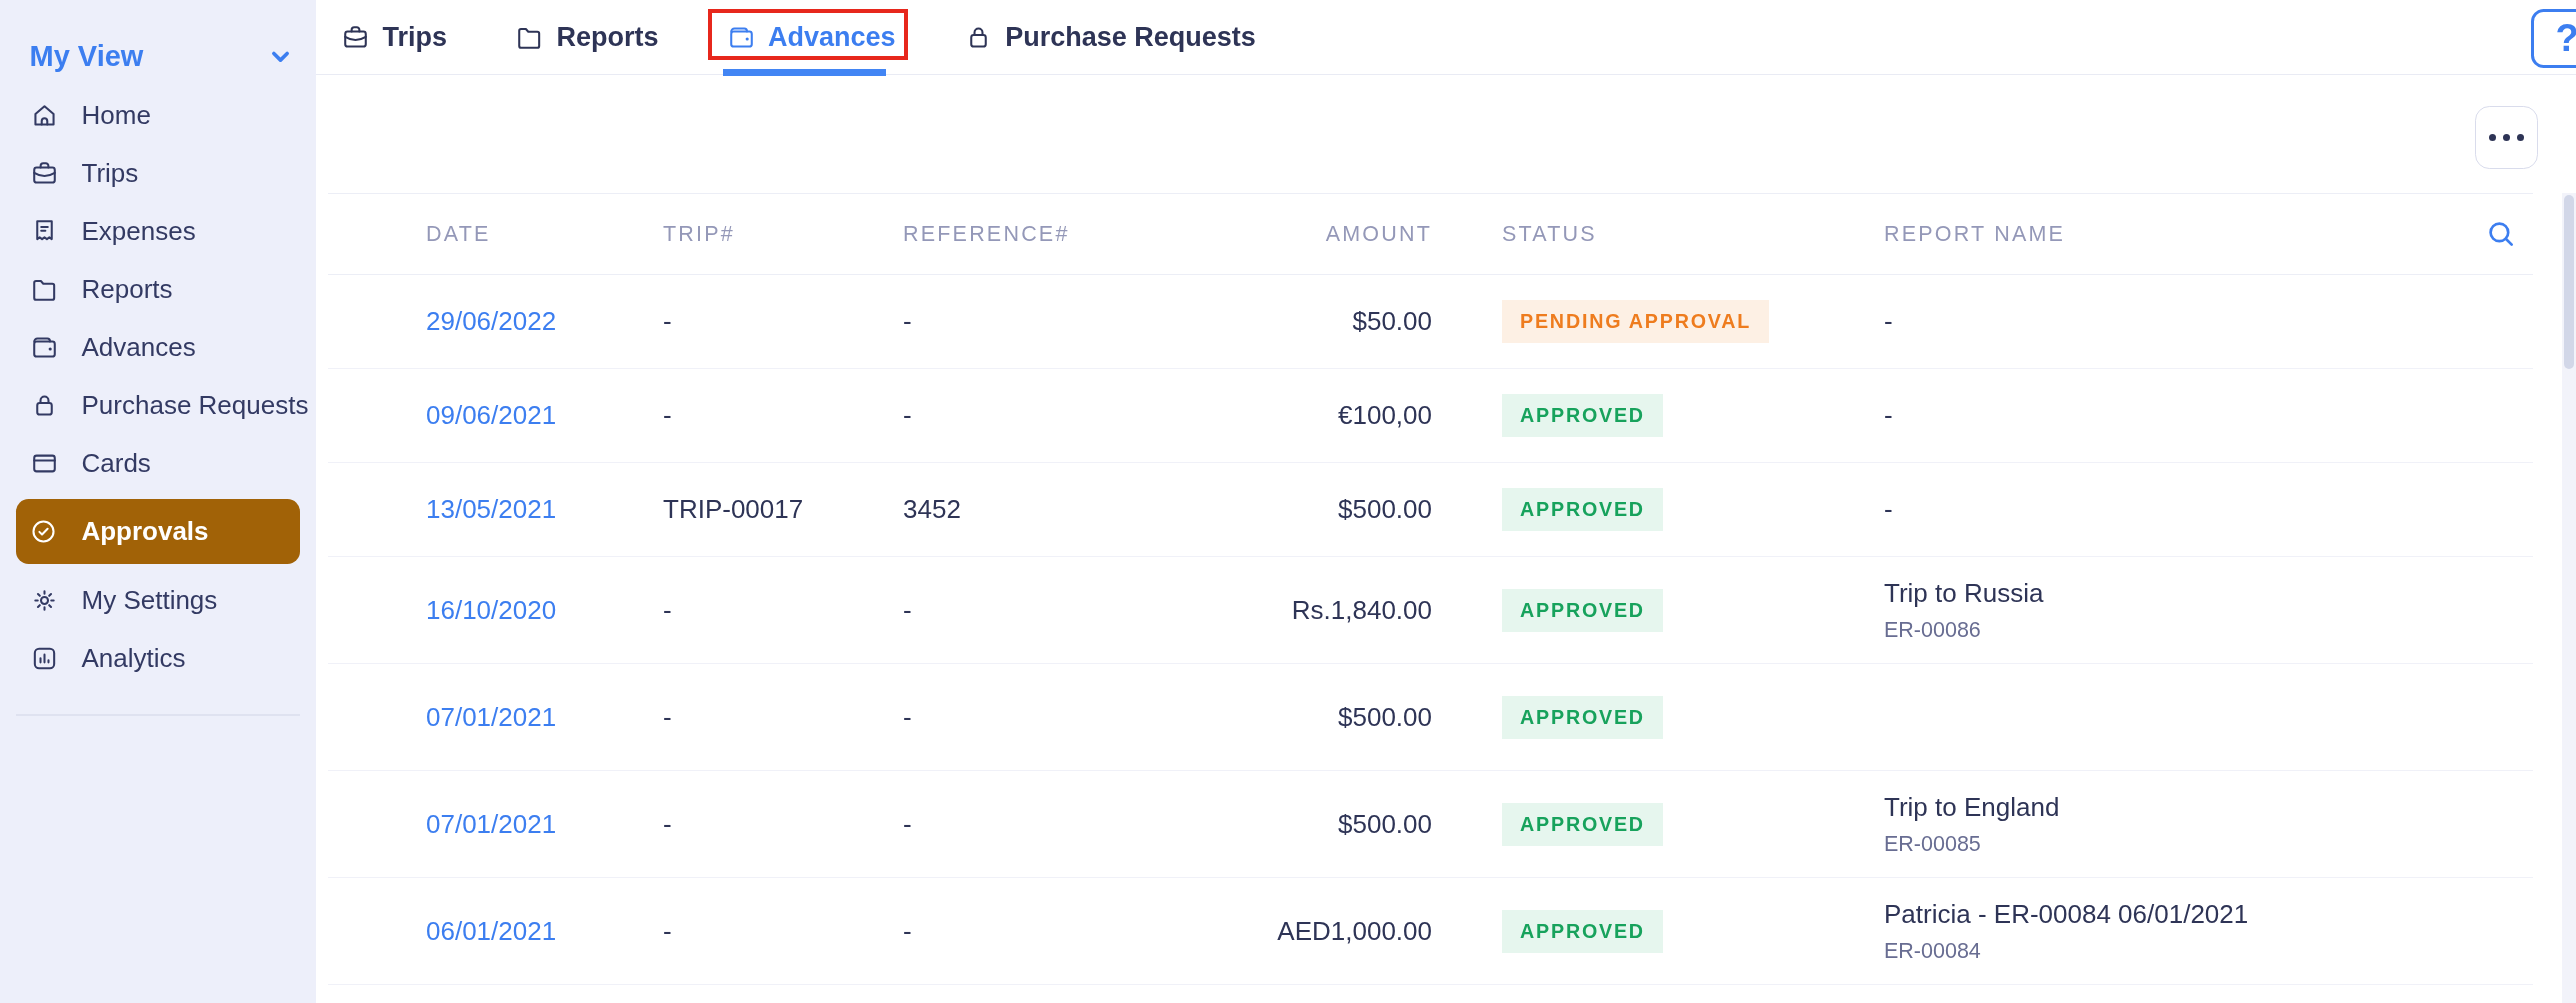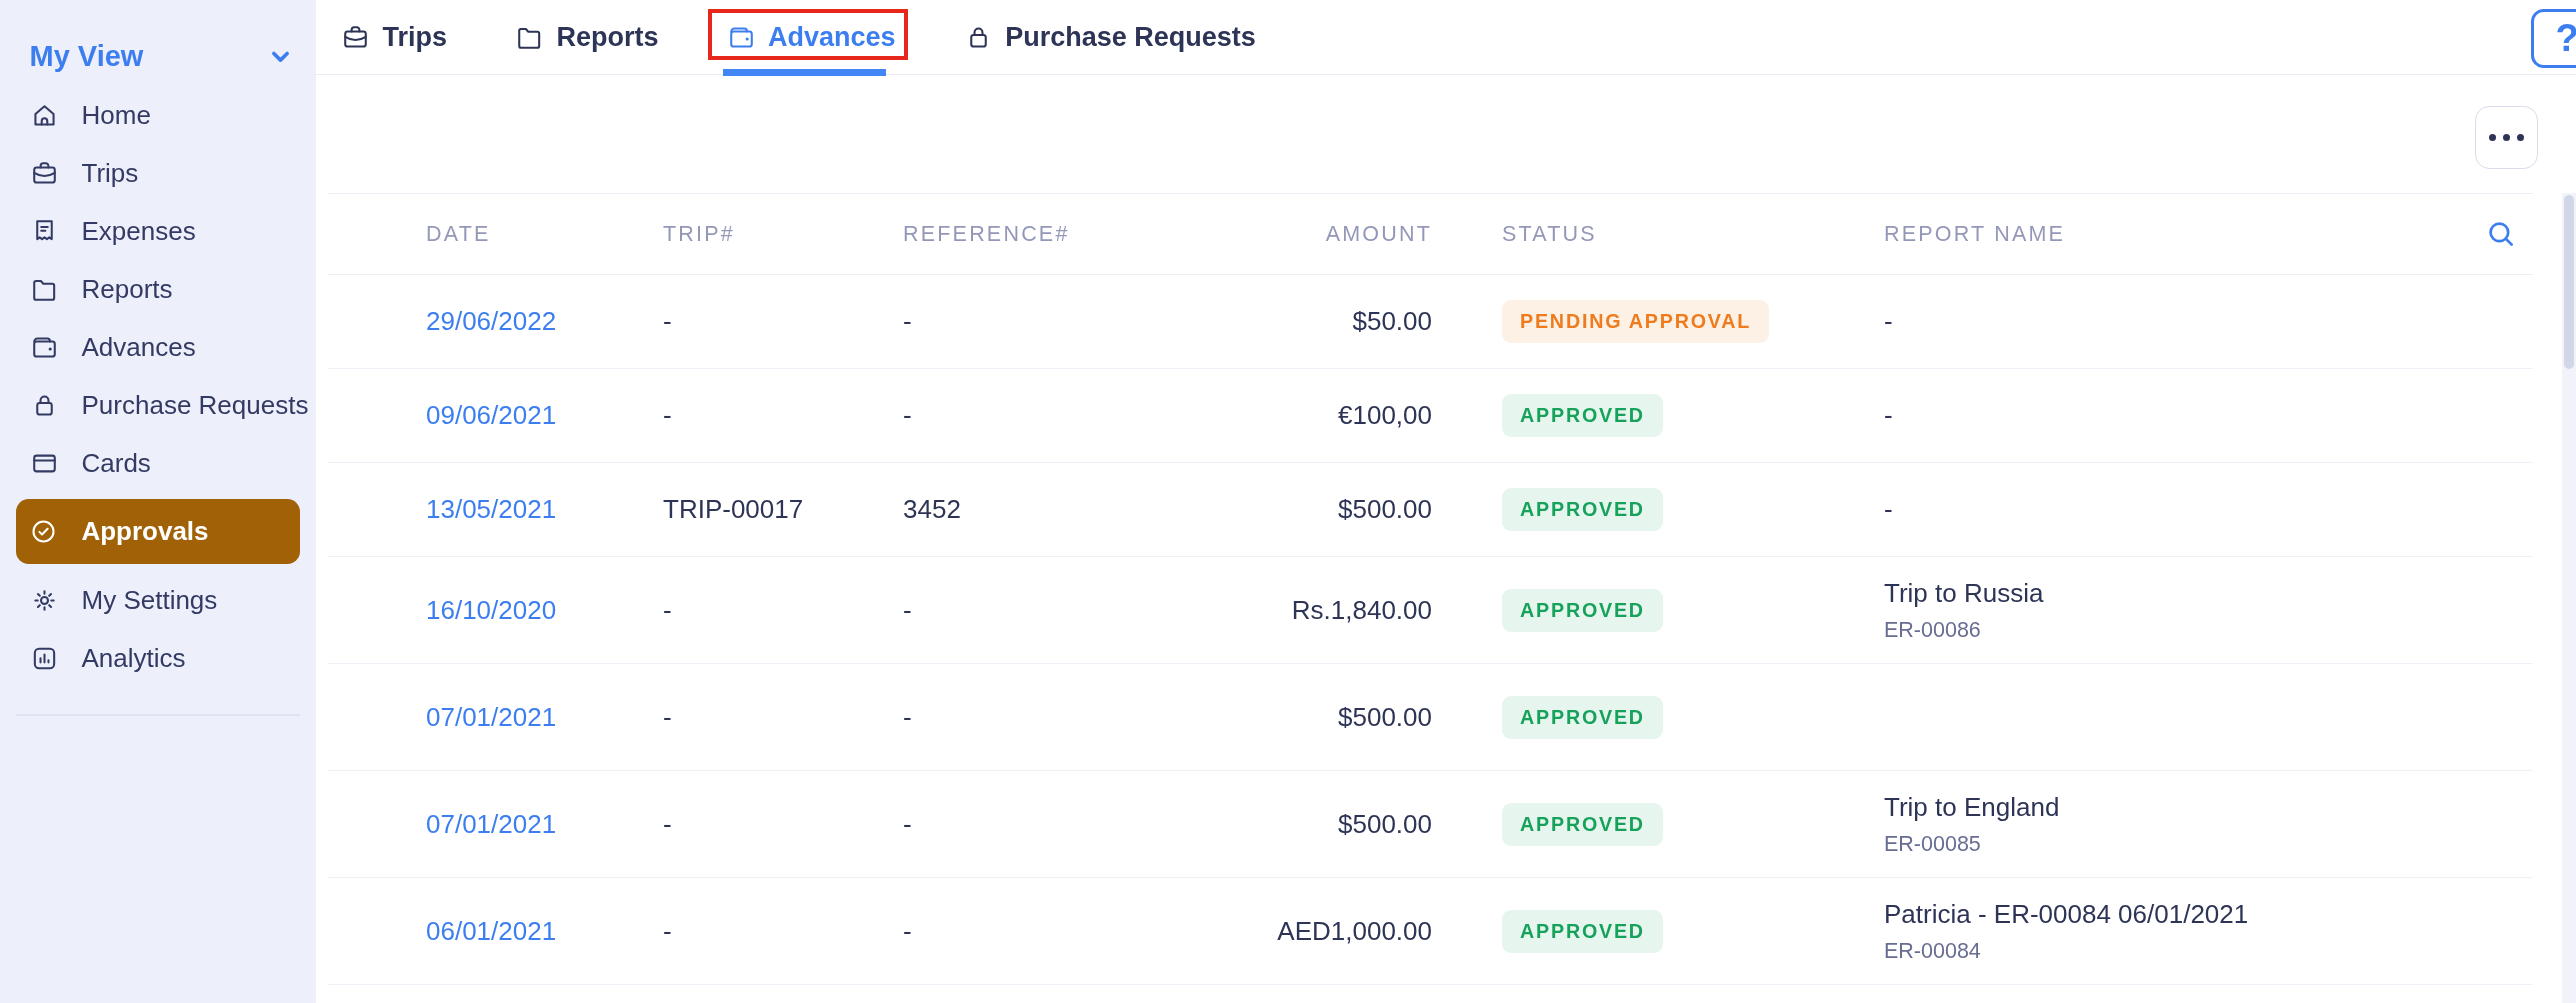--- a/index.html
+++ b/index.html
@@ -61,21 +61,21 @@
                 width:36px; height:36px; display:flex; align-items:center; justify-content:center;
                 cursor:pointer; }
   .search-btn svg { width:32px; height:32px; }
 
   .row { height:94px; border-bottom:1.8px solid #f0f1f8; font-size:26px; cursor:pointer; }
   .row.double { height:107px; }
   .cell.amount { text-align:right; }
   .cell.status { padding-left:70px; }
   .date-link { color:#3c7ef0; text-decoration:none; }
   .badge { display:inline-flex; align-items:center; height:43px; padding:0 18px;
-           border-radius:9px; font-size:19.7px; font-weight:700; letter-spacing:1.8px;text-align:right; }
+           border-radius:0; font-size:19.7px; font-weight:700; letter-spacing:1.8px;text-align:right; }
   .badge.pending  { color:#ee7c1e; background:#fdf0e4; }
   .badge.approved { color:#17a25c; background:#e6f6ee; }
   .cell.report { padding-right:18px; }
   .r-title { font-size:26px; color:#2e3456; }
   .r-sub { font-size:21.5px; color:#686d92; margin-top:9px; }
   .r-sub:empty { display:none; margin:0; }
 
   
   .scrollbar { position:absolute; right:0; top:193px; bottom:0; width:14.3px; background:#f2f3fa; }
   .scroll-thumb { position:absolute; left:1.8px; top:1.8px; width:10.7px; height:174px;

